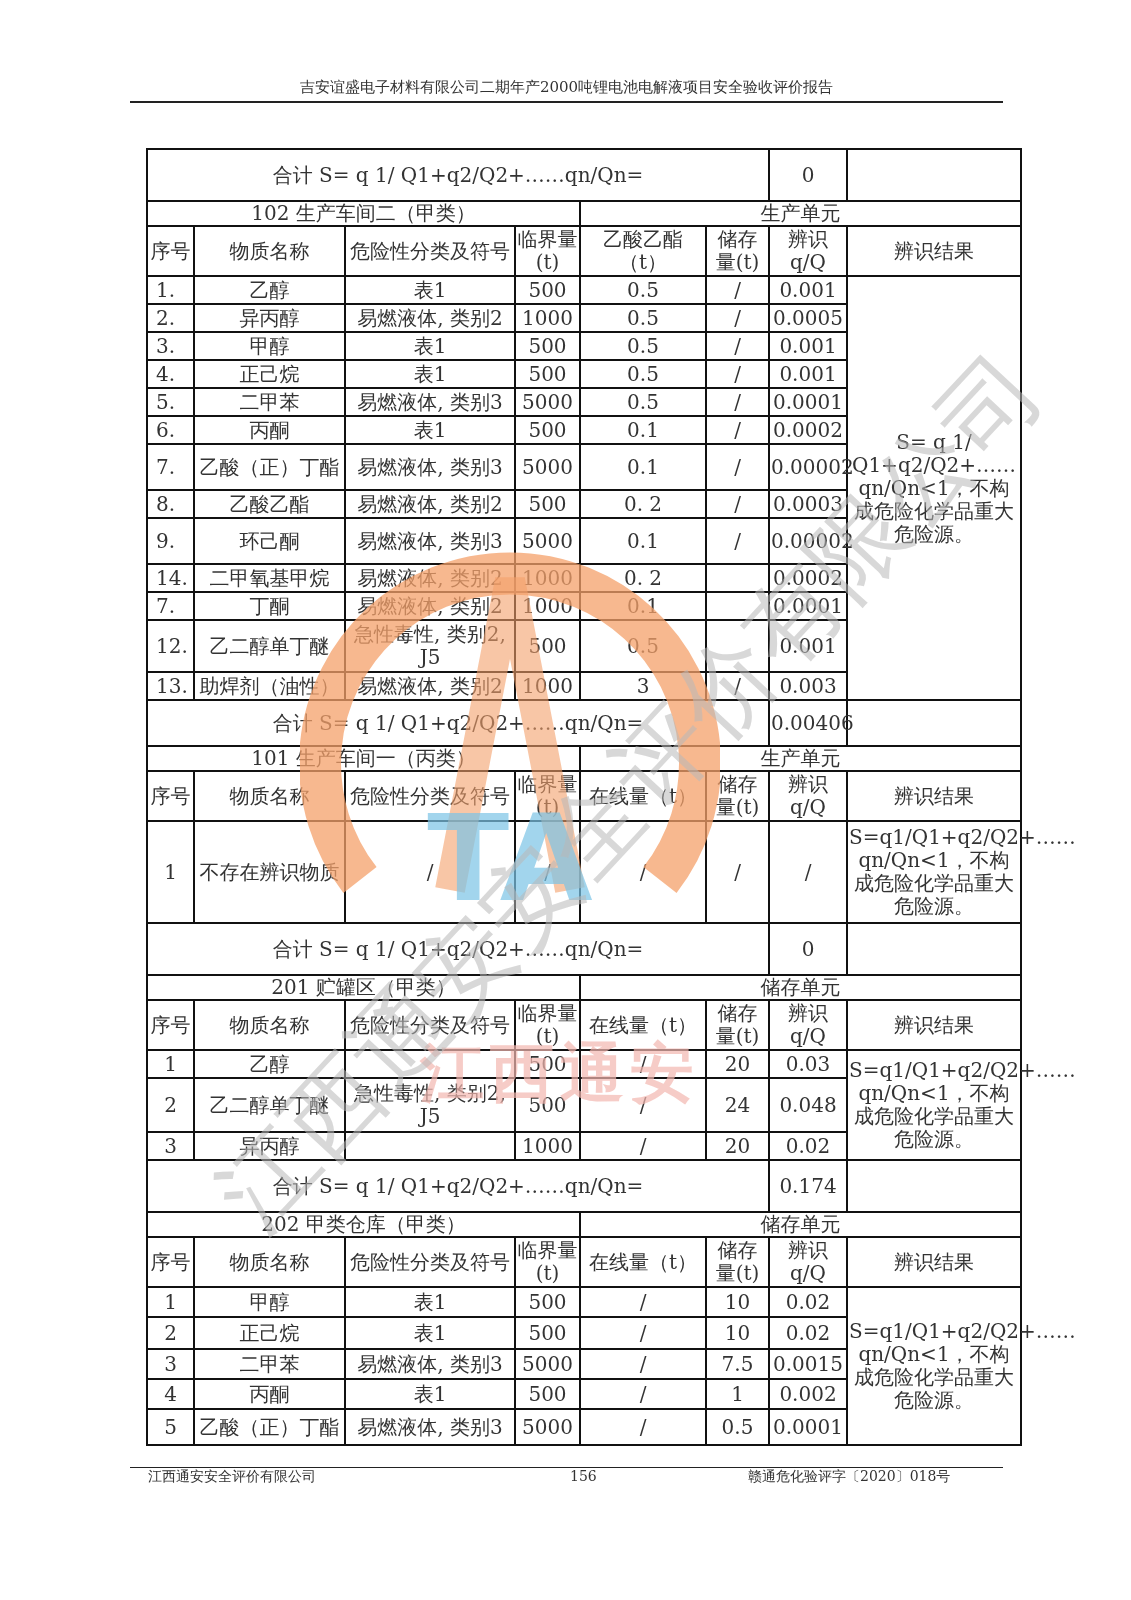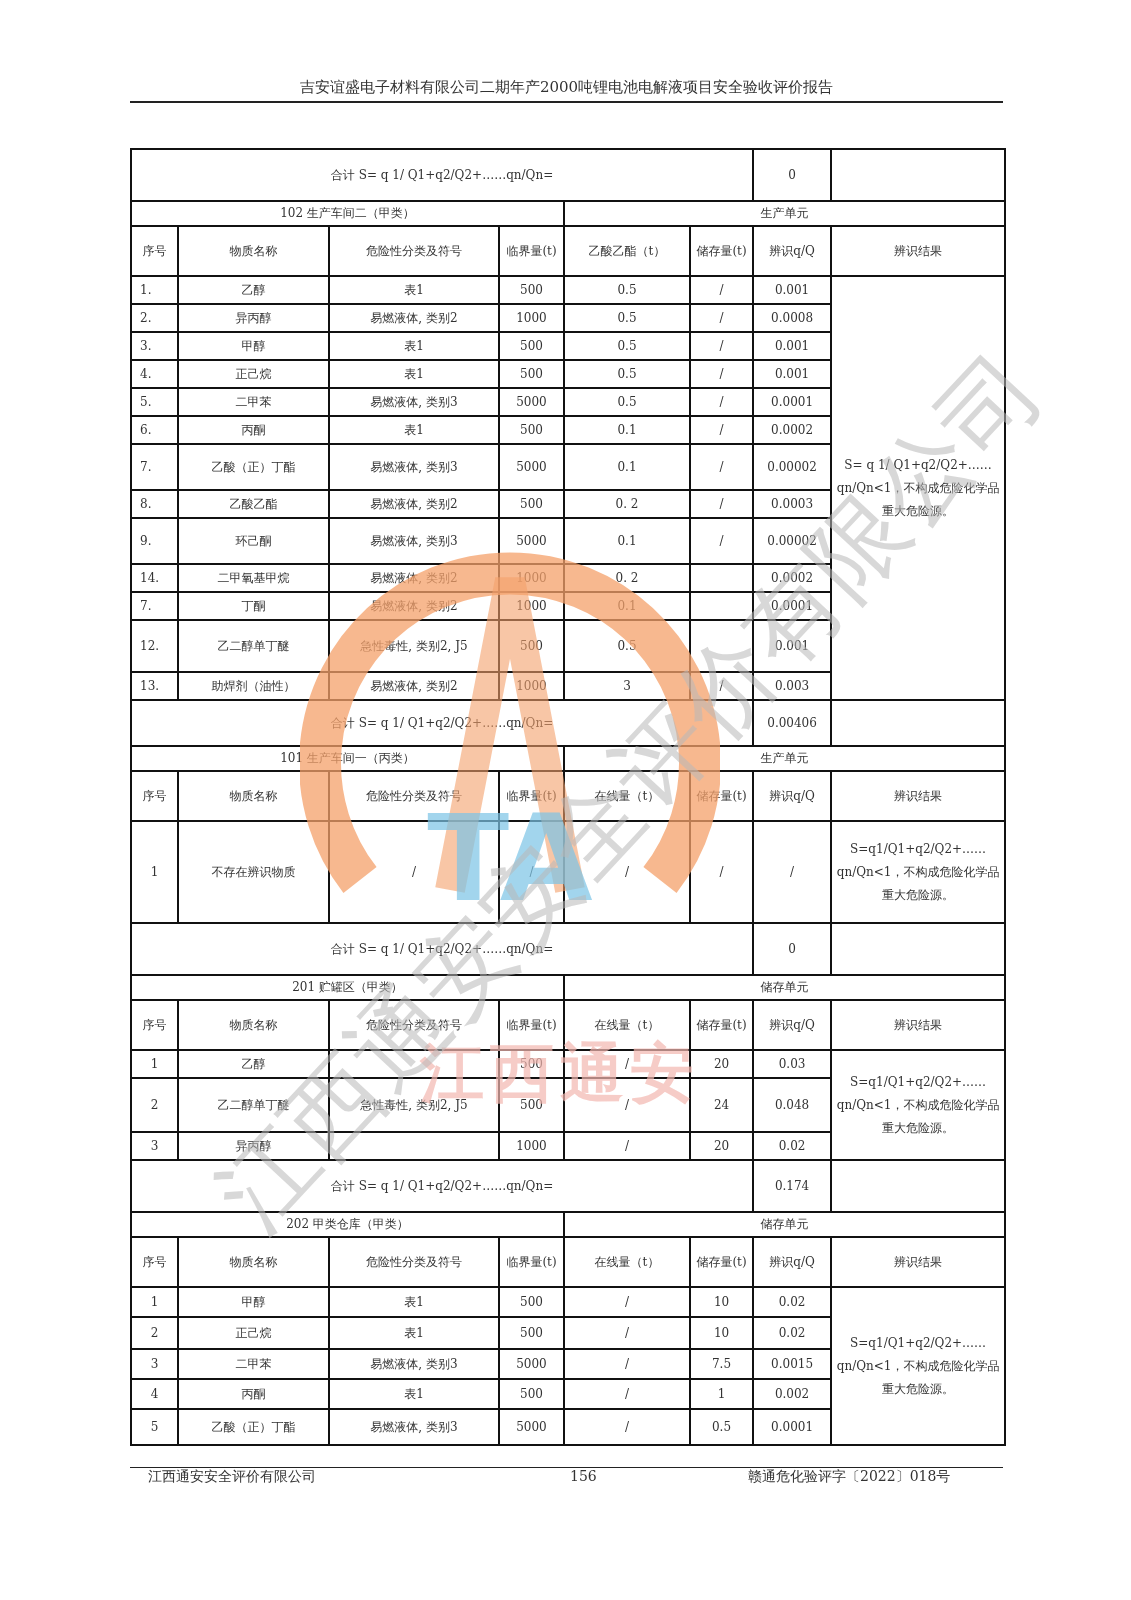--- a/index.html
+++ b/index.html
@@ -1,21 +1,21 @@
 <!DOCTYPE html>
 <html><head>
 <meta charset="utf-8">
 <style>
   html,body{margin:0;padding:0;background:#fff;}
   body{width:1131px;height:1600px;position:relative;overflow:hidden;font-family:"DejaVu Serif","Liberation Serif",serif;color:#222;}
   .hdr{position:absolute;left:130px;top:78px;width:873px;text-align:center;font-size:15px;color:#333;}
   .hdr-line{position:absolute;left:130px;top:101px;width:873px;height:2px;background:#222;}
   .ftr-line{position:absolute;left:130px;top:1467px;width:873px;height:1px;background:#222;}
   .ftr{position:absolute;top:1468px;font-size:14px;color:#333;}
-  table.t{position:absolute;left:130px;top:148px;width:874px;border-collapse:collapse;table-layout:fixed;font-size:12px;}
+  table.t{position:absolute;left:146px;top:148px;width:874px;border-collapse:collapse;table-layout:fixed;font-size:20px;}
   table.t td{border:2px solid #111;text-align:center;vertical-align:middle;padding:0 1px;line-height:23px;color:#333;}
   table.t td.l{text-align:left;padding-left:8px;}
   .wm{position:absolute;pointer-events:none;}
 </style>
 </head>
 <body>
 
 <div class="hdr">吉安谊盛电子材料有限公司二期年产2000吨锂电池电解液项目安全验收评价报告</div>
 <div class="hdr-line"></div>
 
@@ -60,21 +60,21 @@
         <td>0.001</td>
         <td rowspan="13">S= q 1/ Q1+q2/Q2+…… qn/Qn&lt;1，不构成危险化学品重大危险源。</td>
       </tr>
       <tr>
         <td class="l" style="height: 26px;">2.</td>
         <td>异丙醇</td>
         <td>易燃液体, 类别2</td>
         <td>1000</td>
         <td>0.5</td>
         <td>/</td>
-        <td>0.0008</td>
+        <td>0.0005</td>
       </tr>
       <tr>
         <td class="l" style="height: 26px;">3.</td>
         <td>甲醇</td>
         <td>表1</td>
         <td>500</td>
         <td>0.5</td>
         <td>/</td>
         <td>0.001</td>
       </tr>
@@ -316,13 +316,13 @@
   <path d="M60 420 A190 190 0 1 1 360 420" fill="none" stroke="#f4a06a" stroke-width="42" opacity="0.75"></path>
   <path d="M150 430 L210 120 L270 430" fill="none" stroke="#f4a06a" stroke-width="30" opacity="0.6"></path>
   <text x="210" y="440" text-anchor="middle" font-family="DejaVu Sans, sans-serif" font-size="120" font-weight="bold" fill="#7cc4e6" opacity="0.7">TA</text>
 </svg>
 <div class="wm" style="left:420px;top:1030px;font-size:64px;font-weight:bold;color:#f3b7b0;opacity:0.7;font-family:'DejaVu Sans',sans-serif;letter-spacing:6px">江西通安</div>
 <div class="wm" style="left:120px;top:760px;font-size:96px;color:#b9b9b9;opacity:0.55;transform:rotate(-47deg);transform-origin:left top;white-space:nowrap;font-family:'DejaVu Sans',sans-serif;top:1170px;left:190px">江西通安安全评价有限公司</div>
 
 <div class="ftr-line"></div>
 <div class="ftr" style="left:148px">江西通安安全评价有限公司</div>
 <div class="ftr" style="left:570px">156</div>
-<div class="ftr" style="left:748px">赣通危化验评字〔2022〕018号</div>
+<div class="ftr" style="left:748px">赣通危化验评字〔2020〕018号</div>
 
 </body></html>

